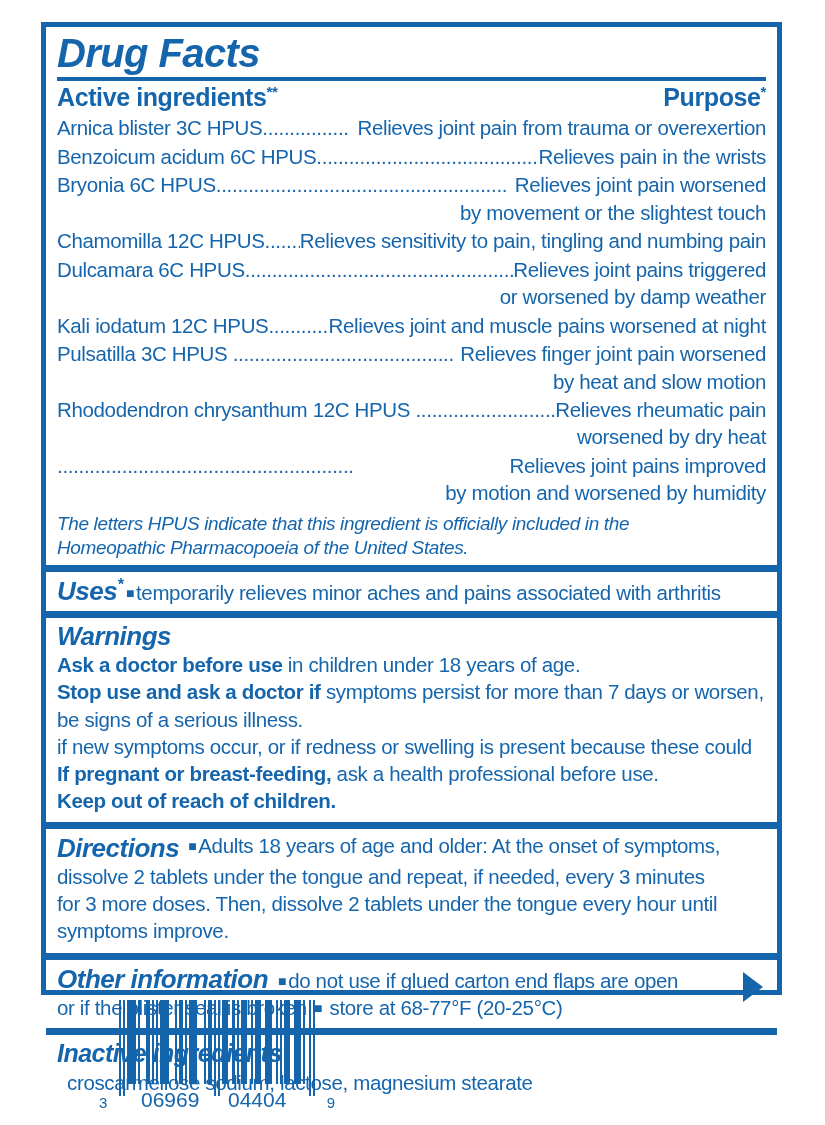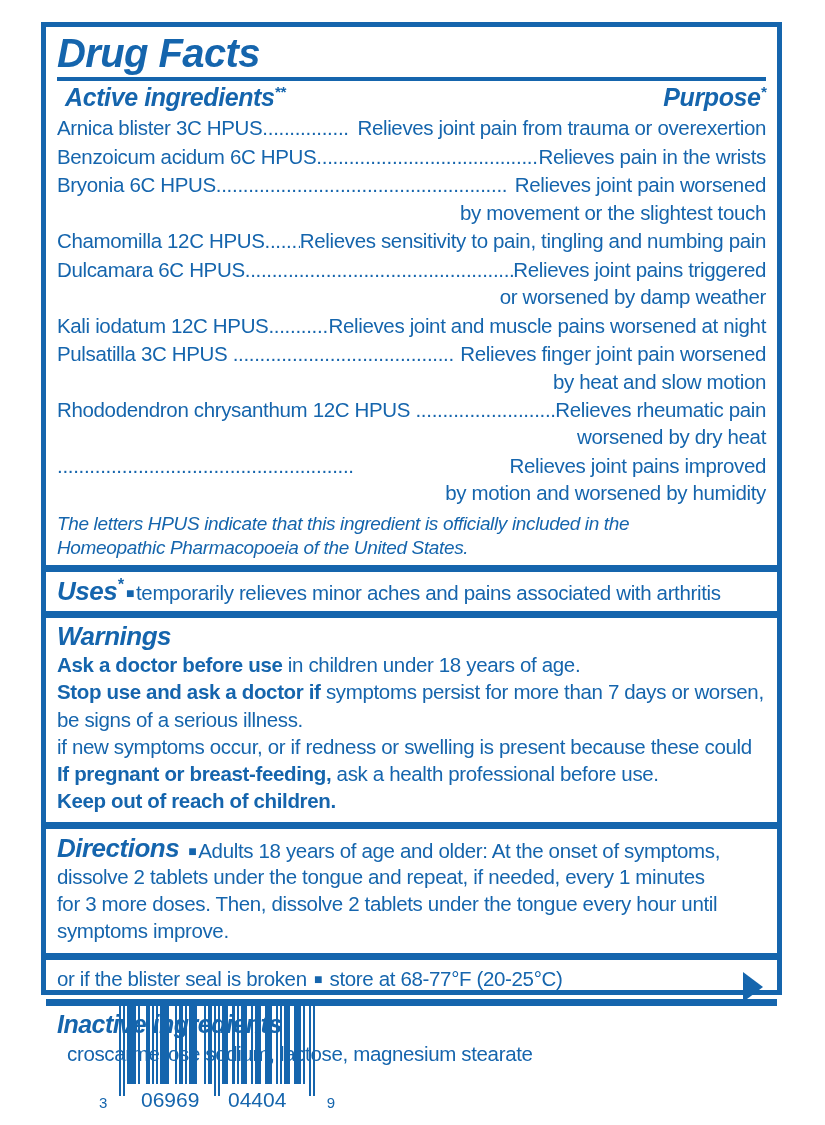--- a/index.html
+++ b/index.html
@@ -59,25 +59,23 @@
     margin: 2px 0 3px 0;
   }
 
   
   .ai-header {
     display: flex;
     justify-content: space-between;
     align-items: baseline;
     font-size: 25px;
     font-weight: bold;
-    font-style: italic;
     letter-spacing: -0.4px;
     line-height: 1.1;
     padding-bottom: 2px;
-    margin-left: 8px;
   }
   .ai-header sup { font-size: 15px; vertical-align: super; }
 
   
   .ing-row {
     font-size: 20.5px;
     line-height: 1.34;
     letter-spacing: -0.35px;
     padding: 0.5px 0;
   }
@@ -138,21 +136,21 @@
 
   
   #warnings-section { padding-top: 4px; padding-bottom: 7px; }
   #warnings-section .sec-head { margin-bottom: 0px; }
   .warn-line { font-size: 20.5px; line-height: 1.33; letter-spacing: -0.35px; }
 
   
   #directions-section { padding-top: 5px; padding-bottom: 8px; }
   #directions-head-line {
     display: flex;
-    align-items: flex-end;
+    align-items: flex-start;
     flex-wrap: wrap;
   }
   #directions-head-line .sec-head { margin-right: 7px; }
   #directions-first { font-size: 20.5px; letter-spacing: -0.35px; }
   #directions-rest { font-size: 20.5px; line-height: 1.33; letter-spacing: -0.35px; }
 
   
   #other-info-section {
     padding-top: 5px;
     padding-bottom: 7px;
@@ -336,29 +334,33 @@
   </div>
 
   <div class="band"></div>
 
   <div class="section" id="directions-section">
     <div id="directions-head-line">
       <div class="sec-head">Directions</div>
       <div id="directions-first"><span class="sq">■</span><span>Adults 18 years of age and older: At the onset of symptoms,</span></div>
     </div>
     <div id="directions-rest">
-        <div>dissolve 2 tablets under the tongue and repeat, if needed, every 1 minutes</div>
+        <div>dissolve 2 tablets under the tongue and repeat, if needed, every 3 minutes</div>
         <div>for 3 more doses. Then, dissolve 2 tablets under the tongue every hour until</div>
         <div>symptoms improve.</div>
       </div>
   </div>
 
   <div class="band"></div>
 
   <div class="section" id="other-info-section">
+    <div id="other-info-head-line">
+      <div class="sec-head">Other information</div>
+      <div id="other-info-first"><span class="sq">■</span><span>do not use if glued carton end flaps are open</span></div>
+    </div>
     <div id="other-info-rest"><span>or if the blister seal is broken </span><span class="sq">■</span><span> store at 68-77°F (20-25°C)</span></div>
     <div id="continuation-arrow"></div>
   </div>
 
   <div class="band"></div>
 
   <div class="section" id="inactive-section">
     <div id="inactive-head">Inactive ingredients</div>
     <div id="inactive-body">croscarmellose sodium, lactose, magnesium stearate</div>
   </div>

